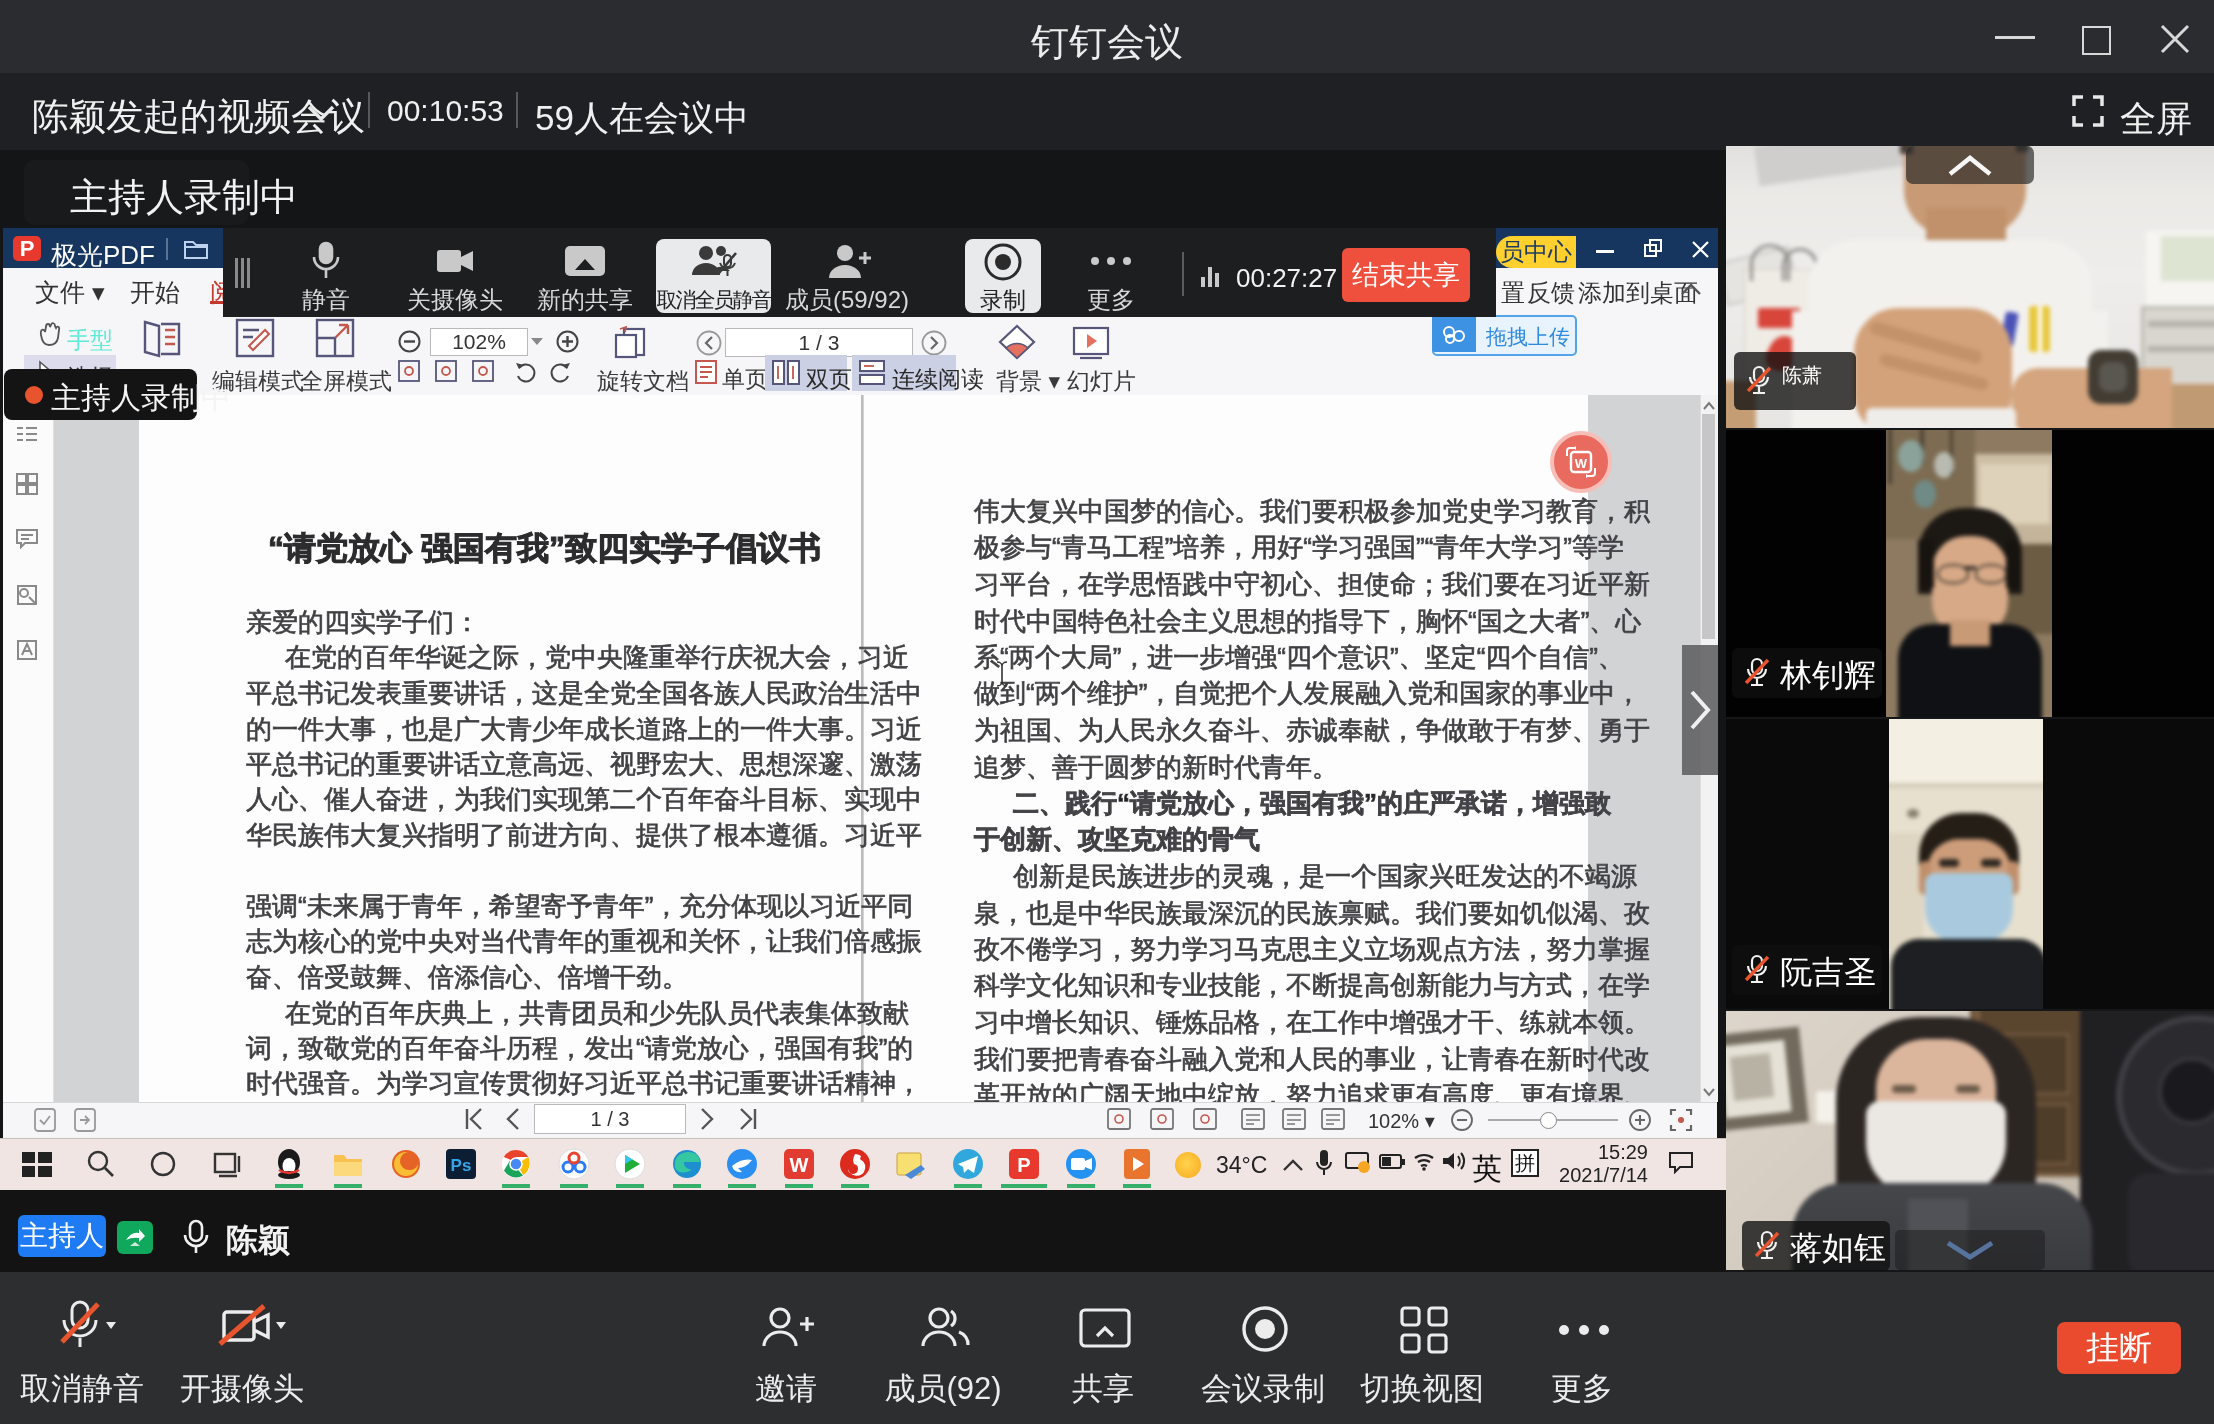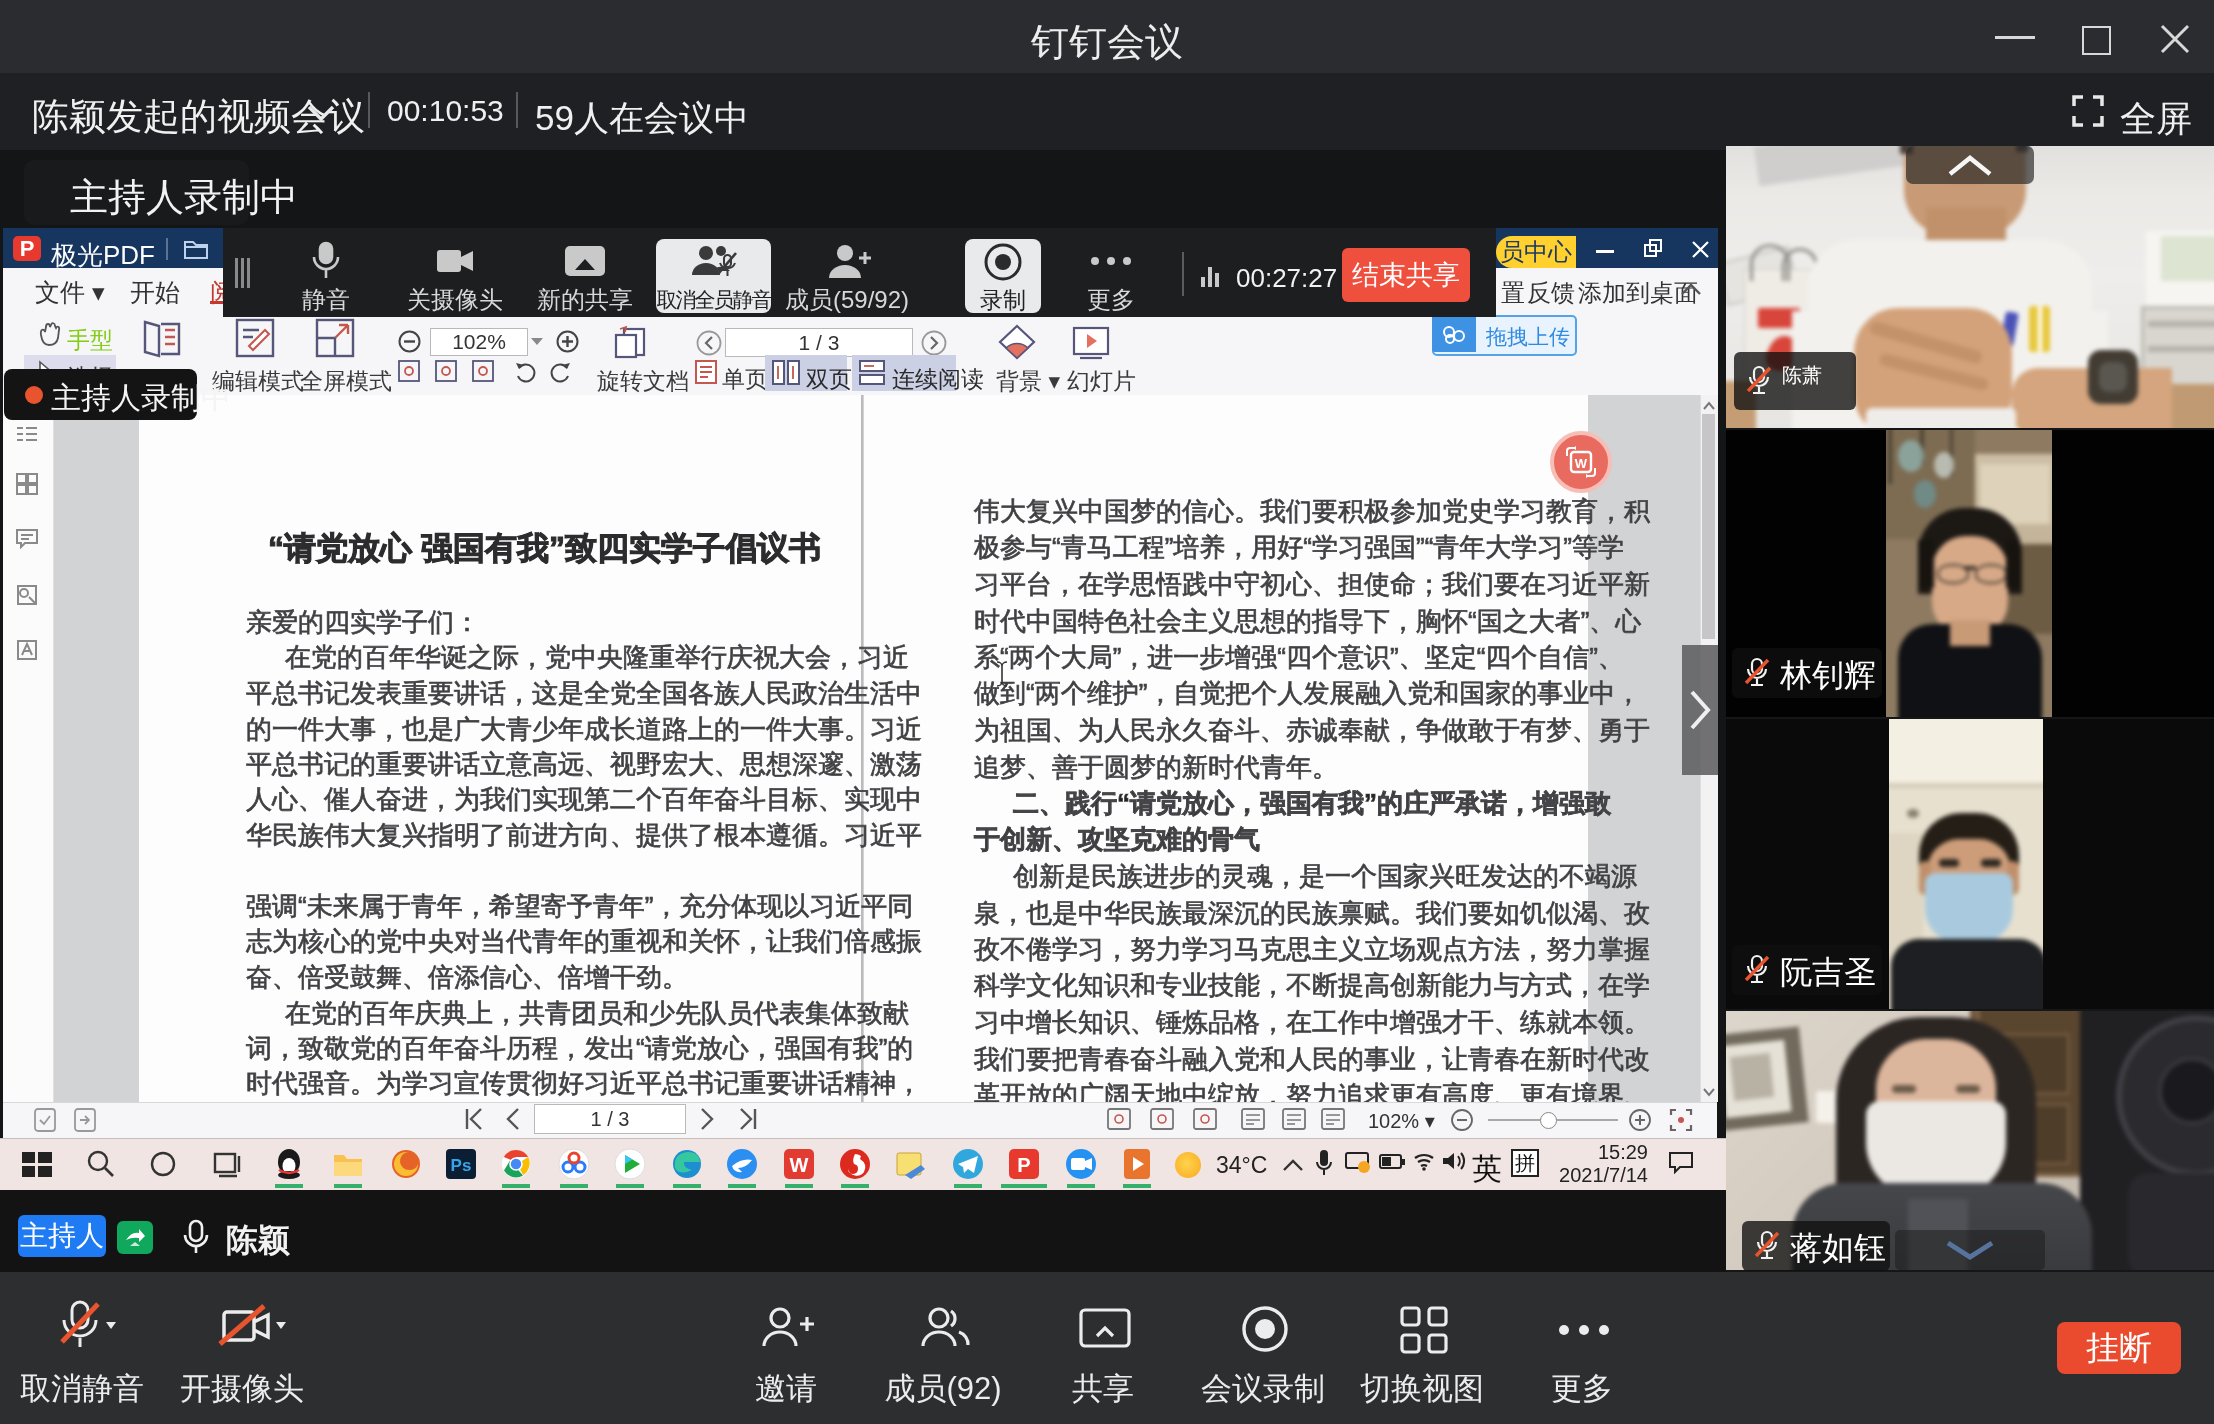--- a/index.html
+++ b/index.html
@@ -54,21 +54,21 @@
 <div class="ab" style="left:1501px;top:277px;color:#333;font-size:24px;">置</div>
 <div class="ab" style="left:1527px;top:277px;color:#333;font-size:24px;">反馈</div>
 <div class="ab" style="left:1578px;top:277px;color:#333;font-size:24px;">添加到桌面</div>
 <svg class="ab" style="left:1680px;top:282px" width="22" height="14">
       <path d="M2 12 L11 3 L20 12" stroke="#555" stroke-width="2.4" fill="none"></path>
     </svg>
 <div class="ab" style="left:3px;top:306px;width:1715px;height:89px;background:#f6f6f8;border-bottom:1px solid #c9c9cb;"></div>
 <svg class="ab" style="left:36px;top:321px" width="26" height="26">
       <path d="M5 14 C4 8 8 7 9 11 L10 6 C10 2 14 2 14 6 L15 4 C16 1 19 2 19 5 L20 7 C21 5 24 5 23 9 L22 17 C21 22 18 24 13 24 C9 24 6 21 5 14 Z" fill="none" stroke="#555" stroke-width="1.8"></path>
     </svg>
-<div class="ab" style="left:67px;top:325px;color:#84cc16;font-size:23px;">手型</div>
+<div class="ab" style="left:67px;top:325px;color:#5eead4;font-size:23px;">手型</div>
 <div class="ab" style="left:24px;top:355px;width:92px;height:38px;background:#dcdcec;"></div>
 <svg class="ab" style="left:36px;top:360px" width="22" height="26">
       <path d="M4 2 L18 14 L11 15 L15 23 L12 25 L8 17 L4 21 Z" fill="#fff" stroke="#555" stroke-width="1.6"></path>
     </svg>
 <div class="ab" style="left:67px;top:362px;color:#3a3a3a;font-size:23px;">选择</div>
 <svg class="ab" style="left:139px;top:318px" width="44" height="42">
       <path d="M6 4 L20 8 V38 L6 34 Z" fill="none" stroke="#56567a" stroke-width="2.4"></path>
       <path d="M22 6 H40 V36 H22" fill="none" stroke="#56567a" stroke-width="2.4"></path>
       <path d="M26 12 h10 M26 19 h10 M26 26 h10" stroke="#c4584f" stroke-width="2.4"></path>
     </svg>

